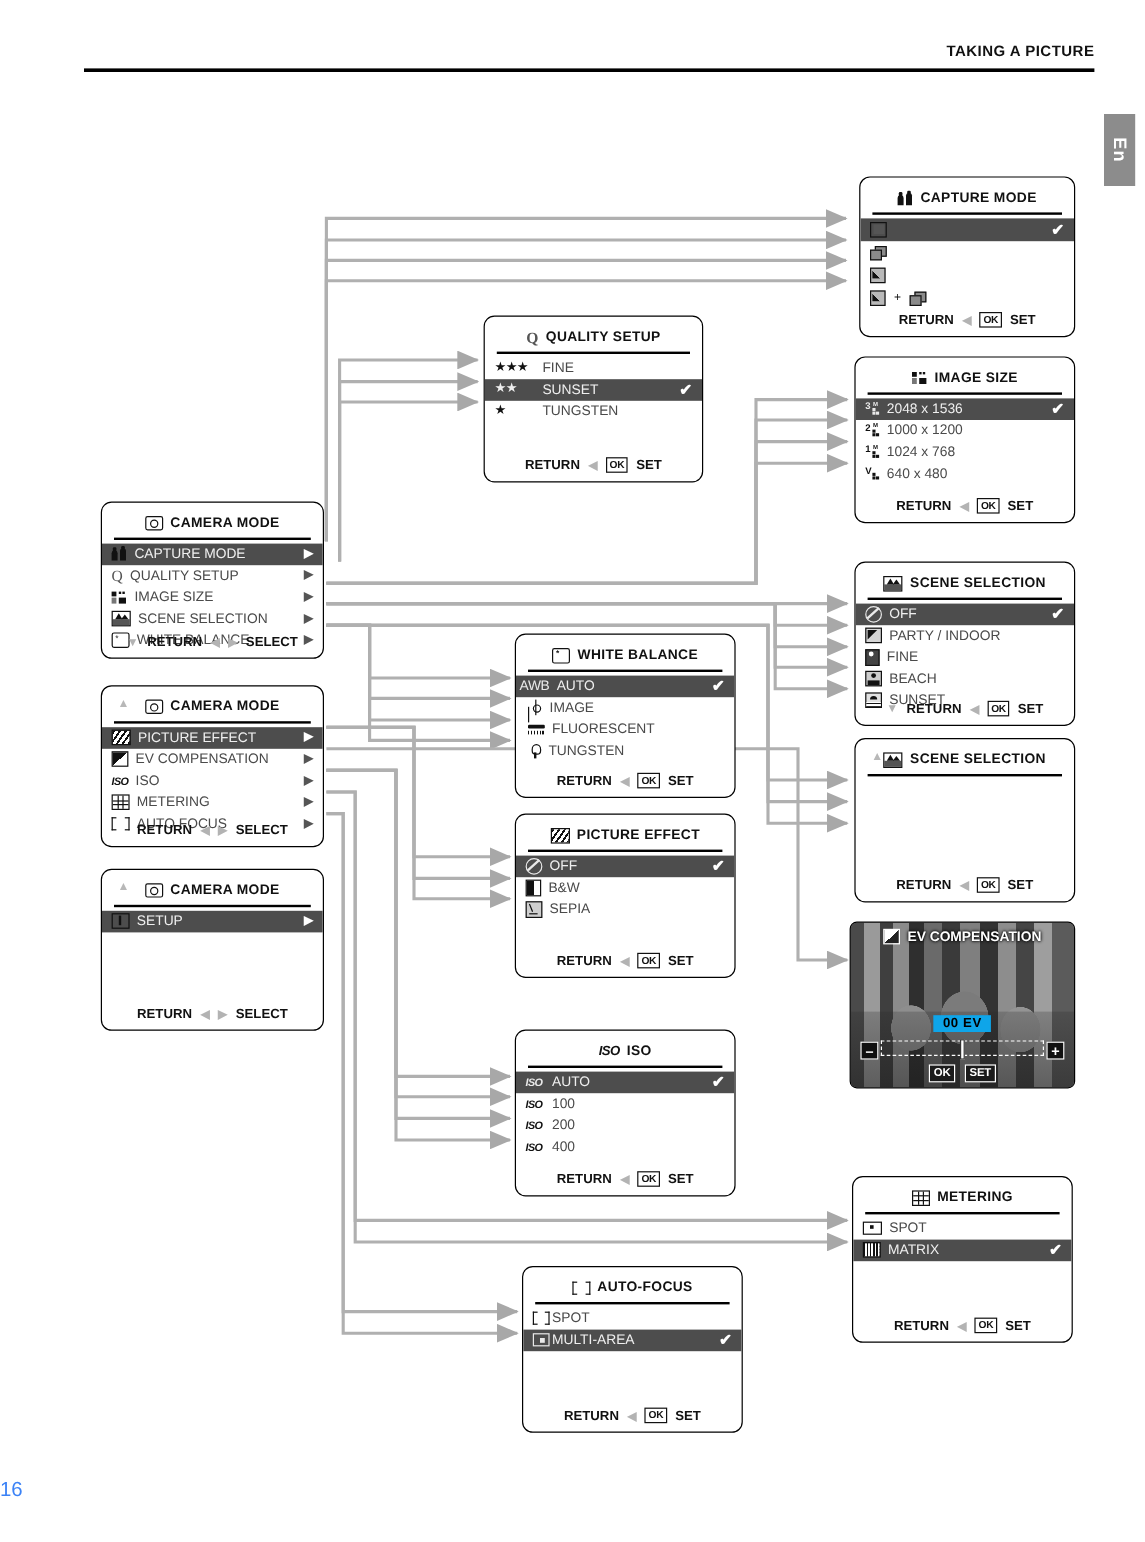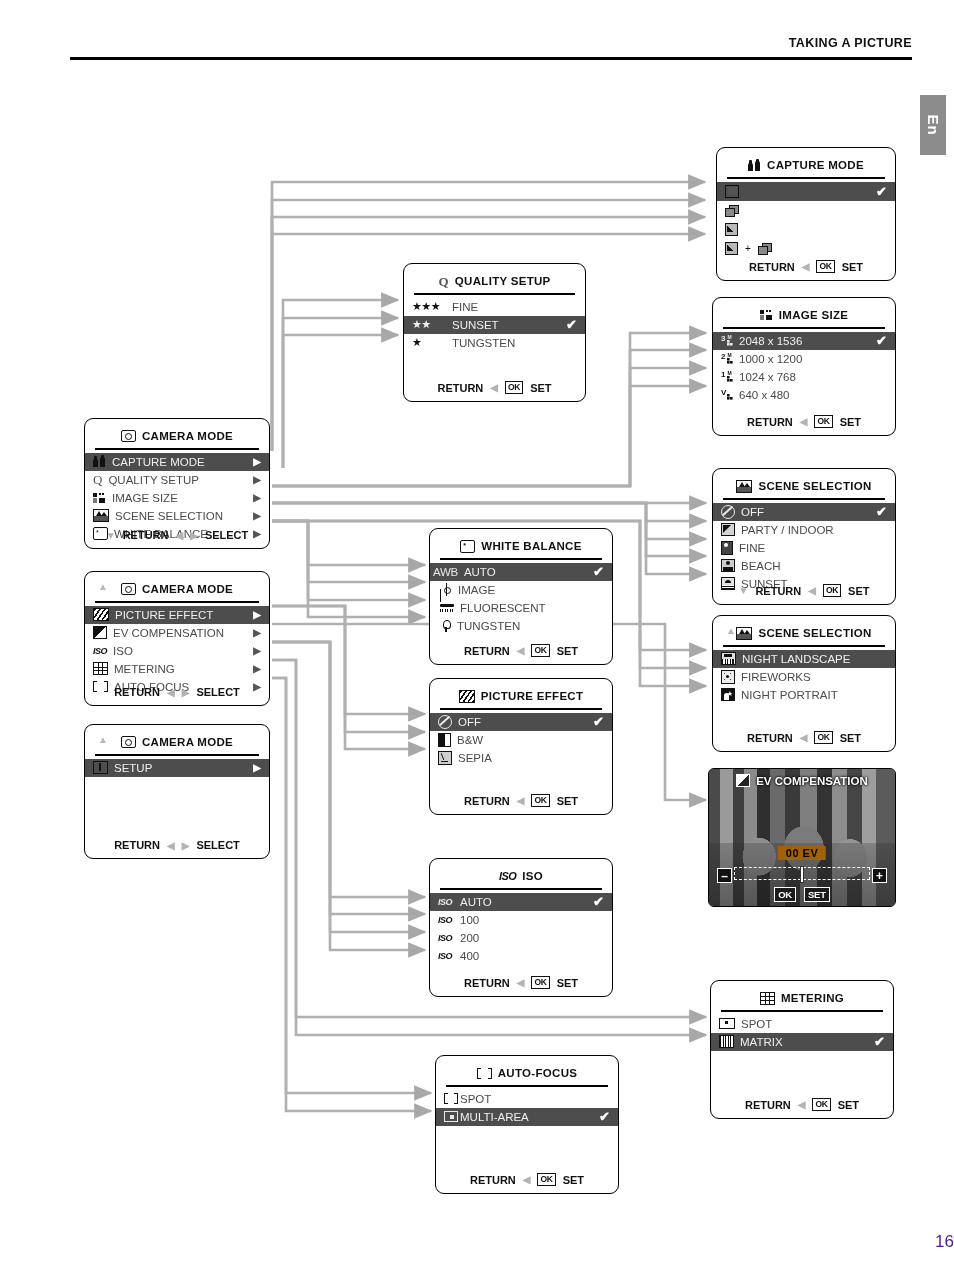--- a/index.html
+++ b/index.html
@@ -13,21 +13,21 @@
   
   .hdr-section{position:absolute;right:42px;top:36px;font-size:12.5px;font-weight:bold;letter-spacing:.4px;color:#111;}
   .hdr-rule{position:absolute;left:70px;top:57px;width:842px;height:2.5px;background:#000;}
   .page-title{position:absolute;left:70px;top:68px;font-size:16.5px;font-weight:bold;letter-spacing:.2px;color:#000;}
   .en-tab{position:absolute;left:920px;top:95px;width:26px;height:60px;background:#8c8c8c;}
   .en-tab span{
     position:absolute;left:50%;top:50%;
     transform:translate(-50%,-50%) rotate(90deg);
     color:#fff;font-size:15px;font-weight:bold;letter-spacing:1px;white-space:nowrap;
   }
-  .page-num{position:absolute;left:0;right:0;top:1232px;text-align:right;font-size:17px;color:#4c1d95;}
+  .page-num{position:absolute;left:0;right:0;top:1232px;text-align:left;font-size:17px;color:#3b82f6;}
 
   
   .wires{position:absolute;left:0;top:0;width:954px;height:1285px;pointer-events:none;}
 
   
   .panel{
     position:absolute;background:#fff;border:1.6px solid #000;border-radius:9px;
     box-sizing:border-box;overflow:hidden;
   }
   .panel .ttl{
@@ -167,21 +167,21 @@
       radial-gradient(ellipse 36px 40px at 51% 58%, #7b7b7b 0 55%, transparent 56%),
       radial-gradient(ellipse 30px 34px at 76% 65%, #949494 0 55%, transparent 56%),
       linear-gradient(90deg,#4a4a4a 0 6%,#9a9a9a 6% 13%,#3f3f3f 13% 19%,#8b8b8b 19% 26%,
         #2f2f2f 26% 33%,#6a6a6a 33% 41%,#3a3a3a 41% 49%,#7f7f7f 49% 58%,#333 58% 66%,
         #8d8d8d 66% 74%,#454545 74% 82%,#9e9e9e 82% 90%,#5b5b5b 90% 100%);
   }
   .ev-dark{position:absolute;left:0;right:0;bottom:0;height:46%;background:linear-gradient(180deg,rgba(40,40,40,.25),rgba(20,20,20,.45));}
   .ev-head{position:absolute;left:0;right:0;top:5px;display:flex;align-items:center;justify-content:center;gap:6px;
      font-size:11.5px;font-weight:bold;color:#fff;text-shadow:0 0 3px #000,0 0 2px #000;}
   .ev-head .ic-ev{border-color:#fff;background:linear-gradient(to bottom right,#fff 0 50%,#222 50% 100%);}
-  .ev-val{position:absolute;left:50%;transform:translateX(-50%);bottom:46px;background:#a16207;color:#000;
+  .ev-val{position:absolute;left:50%;transform:translateX(-50%);bottom:46px;background:#0ea5e9;color:#000;
      font-size:11px;font-weight:bold;padding:1px 8px;letter-spacing:.5px;}
   .ev-bar{position:absolute;left:25px;right:25px;bottom:26px;height:13px;border:1.3px dashed #fff;box-sizing:border-box;}
   .ev-bar .tick{position:absolute;left:50%;top:-2px;transform:translateX(-50%);width:4px;height:17px;background:#fff;border:1px solid #333;box-sizing:border-box;}
   .ev-minus,.ev-plus{position:absolute;bottom:23px;width:15px;height:15px;background:#111;color:#fff;border:1.4px solid #fff;
      display:flex;align-items:center;justify-content:center;font-size:12px;font-weight:bold;line-height:1;box-sizing:border-box;}
   .ev-minus{left:8px;}
   .ev-plus{right:8px;}
   .ev-btns{position:absolute;left:0;right:0;bottom:4px;display:flex;justify-content:center;gap:8px;}
   .ev-btns span{background:#1b1b1b;color:#fff;border:1.3px solid #fff;font-size:9.5px;font-weight:bold;padding:0 3px;line-height:13px;letter-spacing:-.2px;}
 </style>
@@ -505,34 +505,20 @@
     </div>
   </div>
 
   <div class="panel" style="left:712px;top:615px;width:184px;height:137px;">
     <div class="uparrow">▲</div>
     <div class="ttl">
       <span class="ic ic-scene"></span>
       <span>SCENE SELECTION</span>
     </div>
     <div class="rule"></div>
-    <div class="rows">
-      <div class="row sel">
-        <span class="ic ic-night"></span>
-        <span class="lbl">NIGHT LANDSCAPE</span>
-      </div>
-      <div class="row">
-        <span class="ic ic-fire"></span>
-        <span class="lbl">FIREWORKS</span>
-      </div>
-      <div class="row">
-        <span class="ic ic-nport"></span>
-        <span class="lbl">NIGHT PORTRAIT</span>
-      </div>
-    </div>
     <div class="foot">
       <span>RETURN</span>
       <span class="tri">◀</span>
       <span class="okbox">OK</span>
       <span>SET</span>
     </div>
   </div>
 
   <div class="panel" style="left:429px;top:528px;width:184px;height:137px;">
     <div class="ttl">

